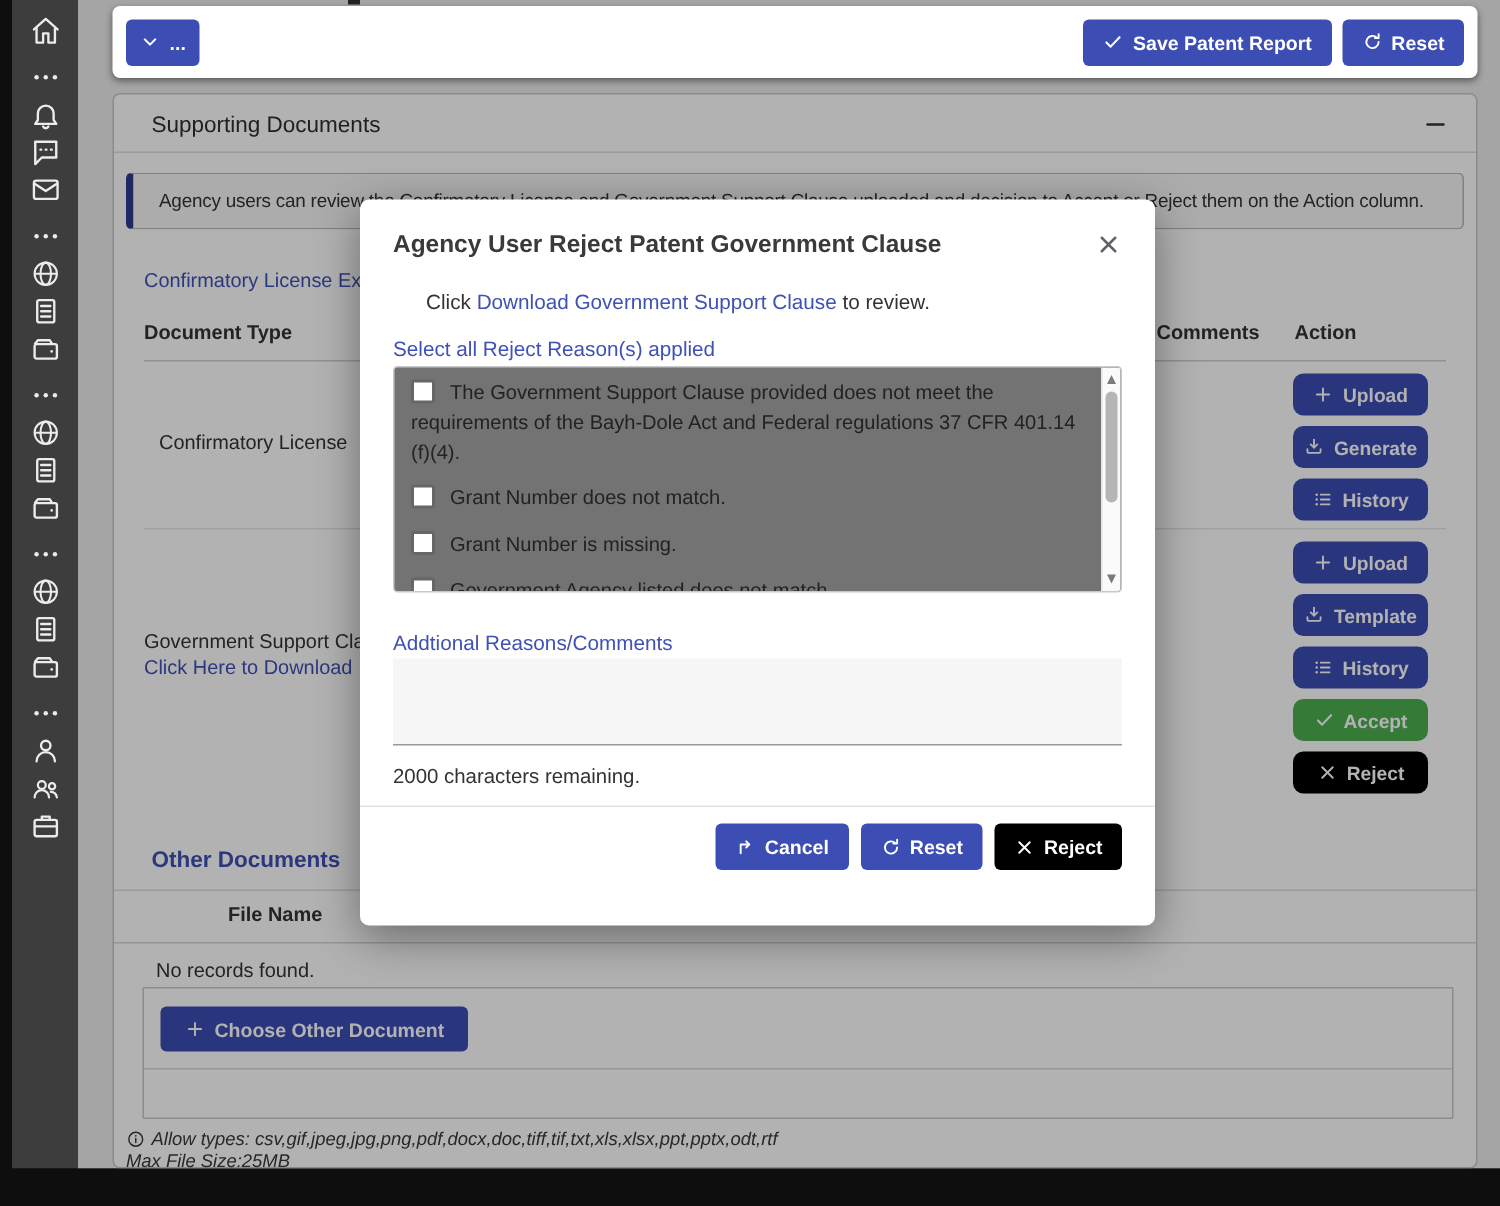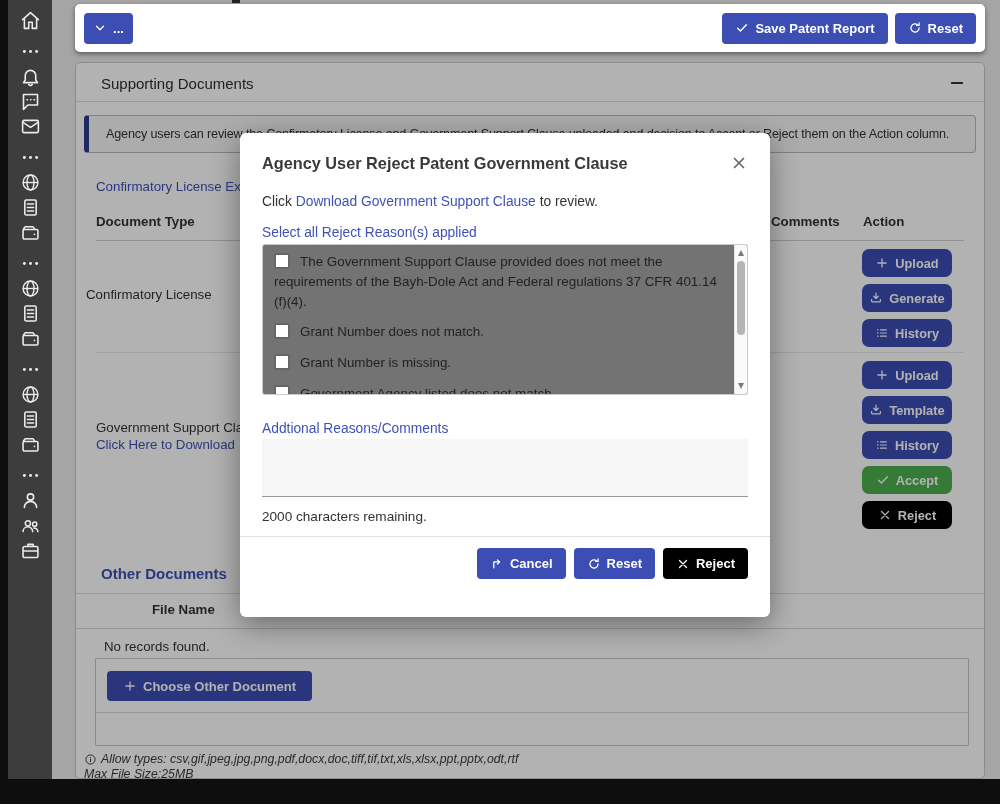--- a/index.html
+++ b/index.html
@@ -66,21 +66,21 @@
   .od-note { position:absolute; left:8px; font-size:12.3px; font-style:italic; color:#3a3a3a; display:flex; align-items:center; gap:4px; }
   .od-note svg { width:13px; height:13px; flex:none; }
 
   
   .modal { position:absolute; left:240px; top:133px; width:530px; height:484px; background:#fff; border-radius:6px;
            box-shadow:0 8px 30px rgba(0,0,0,.4); z-index:40; padding:18px 22px 0; }
   .m-head { display:flex; align-items:center; justify-content:space-between; height:24px; }
   .m-title { font-size:16.3px; font-weight:bold; color:#3a3a3a; }
   .m-close { width:18px; height:18px; color:#5f6368; cursor:pointer; }
   .m-close svg { width:18px; height:18px; }
-  .m-click { margin-top:19px; font-size:13.8px; color:#333; }
+  .m-click { margin-top:19px; font-size:13.8px; color:#333;margin-left:22px; }
   .m-select { margin-top:16px; font-size:13.8px; color:#3f51b5; }
   .m-list { margin-top:4px; height:151px; border:1px solid #c9c9c9; border-radius:3px; position:relative; overflow:hidden; background:#737373; }
   .m-list-items { padding:7px 30px 0 11px; }
   .reason { margin-bottom:11px; font-size:13.4px; line-height:1.48; color:#222; }
   .cb { display:inline-block; width:16px; height:16px; border:2px solid #666; border-radius:2px; background:#fff;
         vertical-align:-3px; margin-right:10px; cursor:pointer; }
   .sb { position:absolute; right:0; top:0; bottom:0; width:13px; background:#fafafa; border-left:1px solid #e4e4e4; }
   .sb-up, .sb-down { position:absolute; left:3px; width:0; height:0; border-left:3.5px solid transparent; border-right:3.5px solid transparent; }
   .sb-up   { top:5px; border-bottom:6px solid #7a7a7a; }
   .sb-down { bottom:5px; border-top:6px solid #7a7a7a; }
@@ -345,21 +345,21 @@
 
     <div class="notice">Agency users can review the Confirmatory License and Government Support Clause uploaded and decision to Accept or Reject them on the Action column.</div>
 
     <div class="conf-link link">Confirmatory License Exec</div>
 
     <div class="th" style="left:20px;">Document Type</div>
     <div class="th" style="left:695px;">Comments</div>
     <div class="th" style="left:787px;">Action</div>
     <div class="hline" style="left:20px;right:20px;top:177px;border-color:#cfcfcf;"></div>
 
-    <div class="row-label" style="left:10px;top:224px;">Confirmatory License</div>
+    <div class="row-label" style="left:30px;top:224px;">Confirmatory License</div>
     <div class="stack" style="top:186px;">
       <button class="btn btn-primary act-btn">
           <svg>
             <use href="#i-plus"></use>
           </svg>
           <span>Upload</span>
         </button>
       <button class="btn btn-primary act-btn">
           <svg>
             <use href="#i-download"></use>

